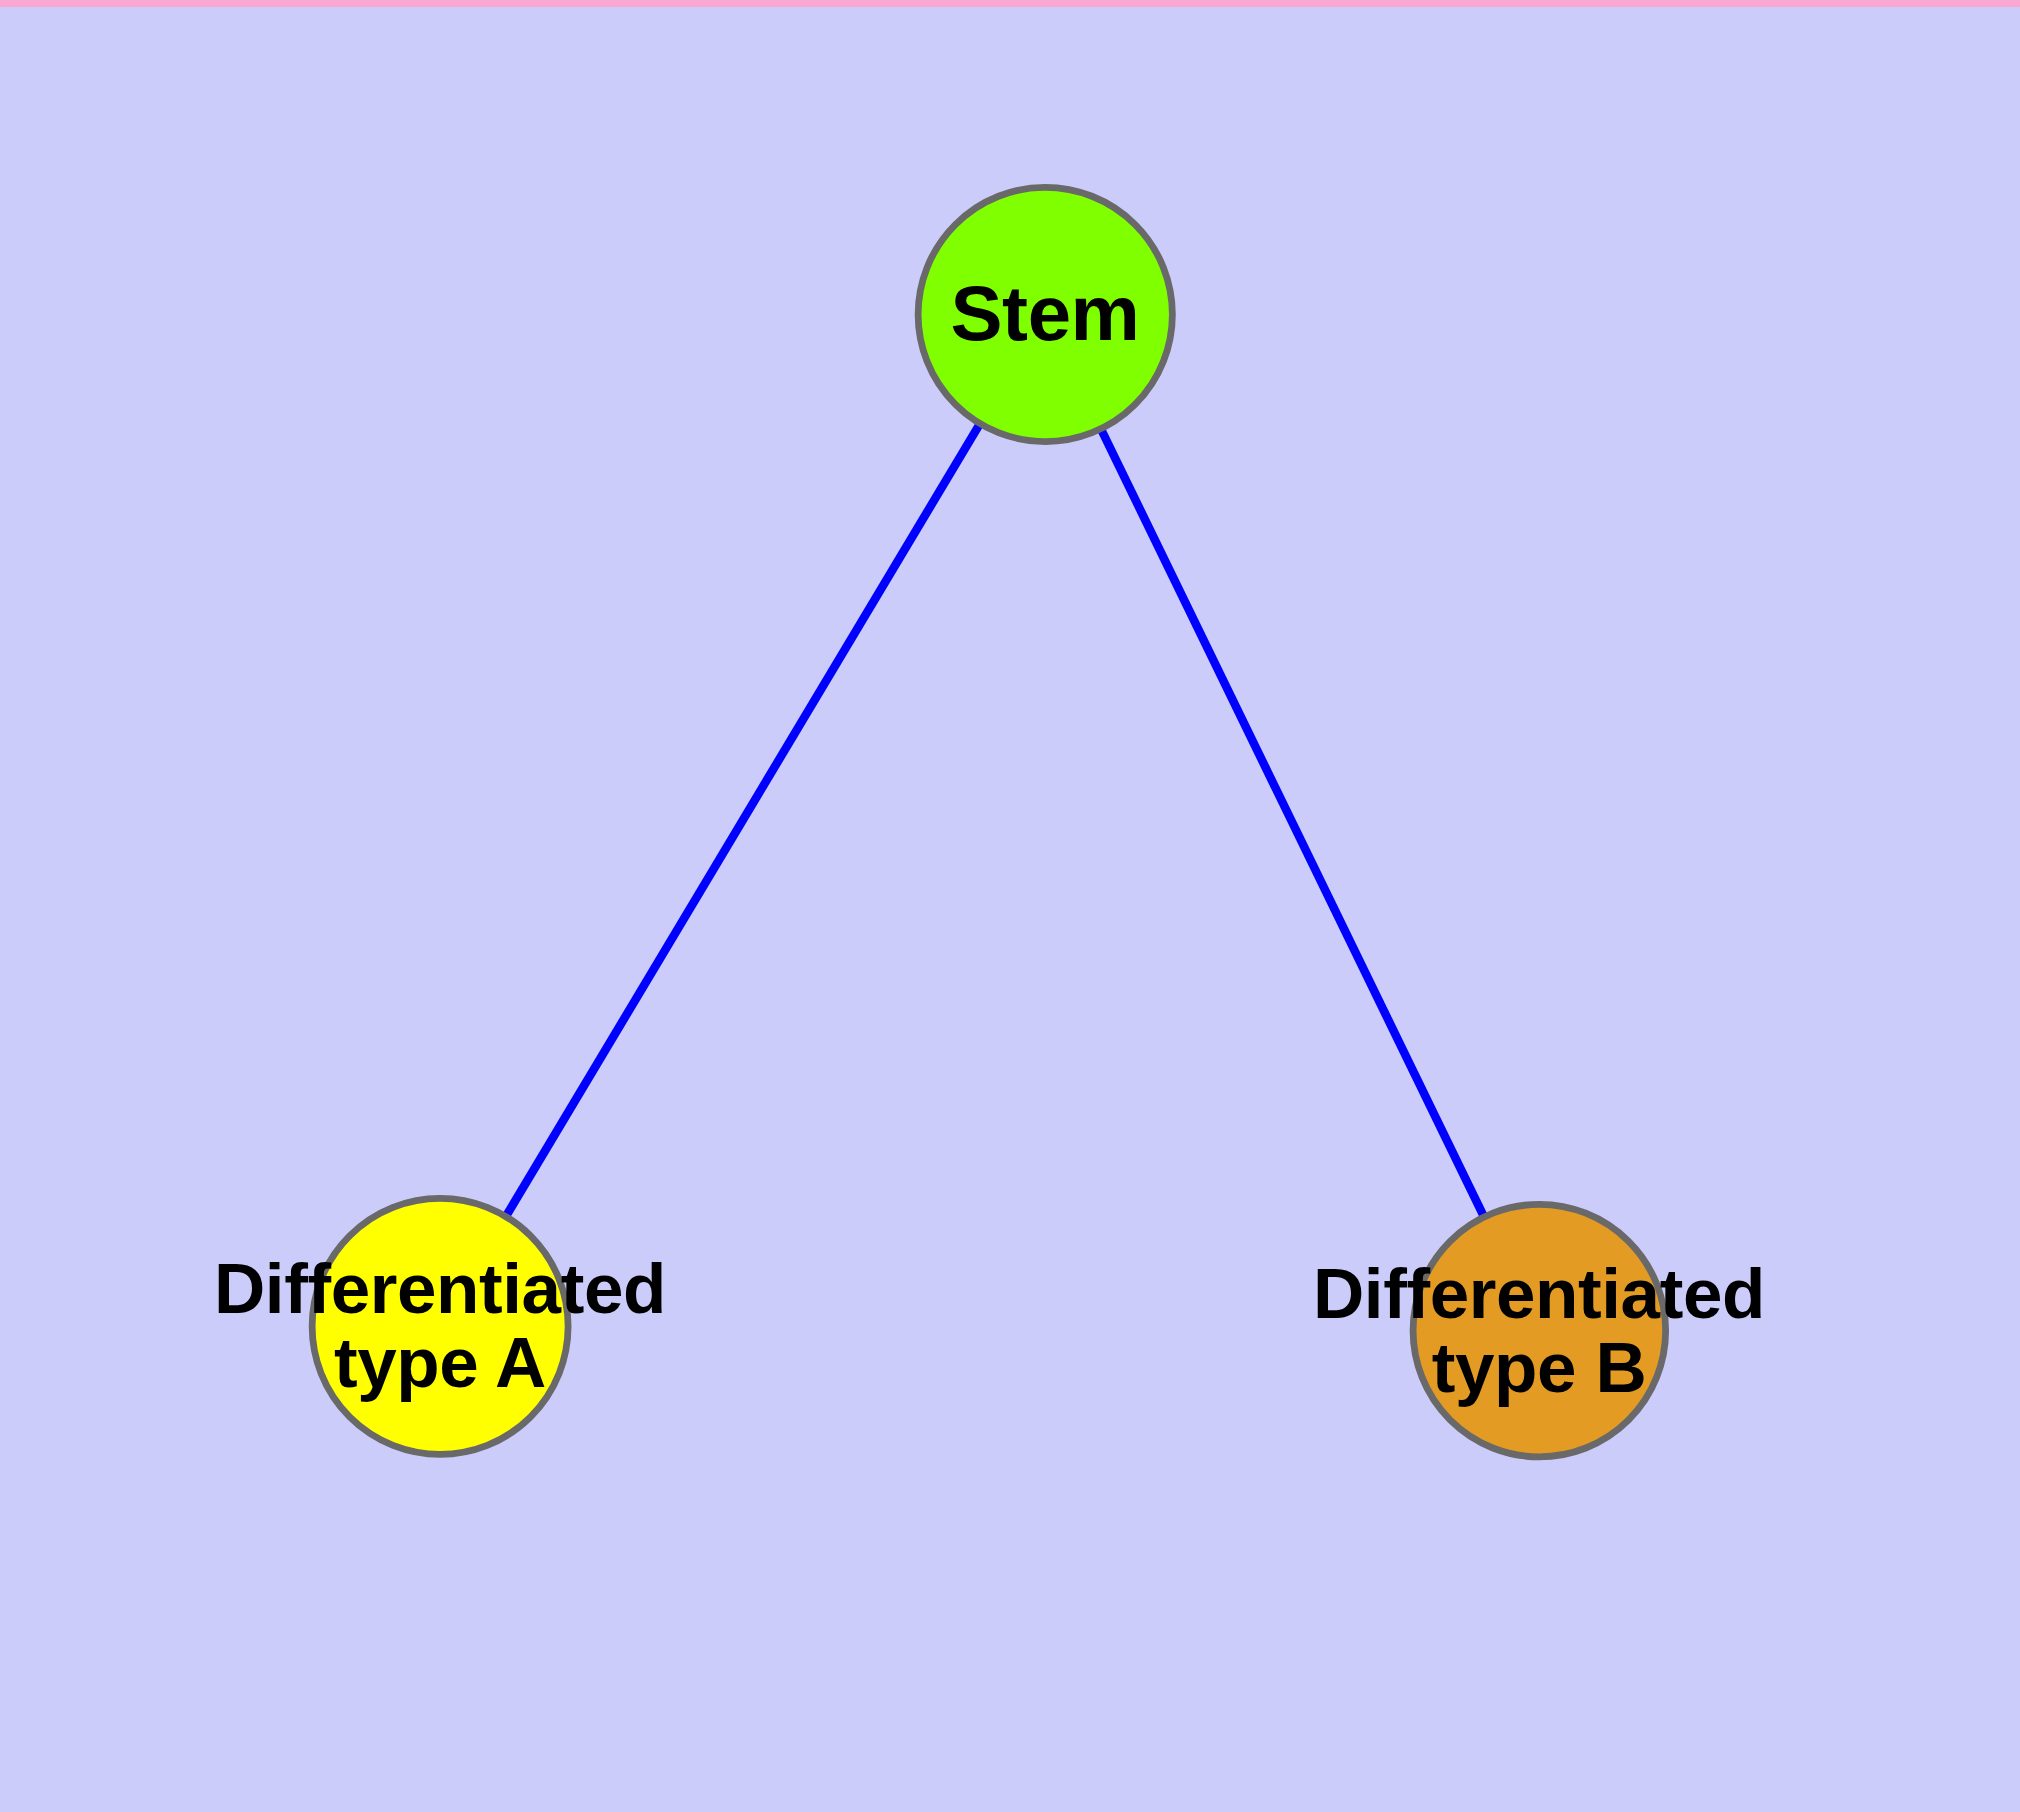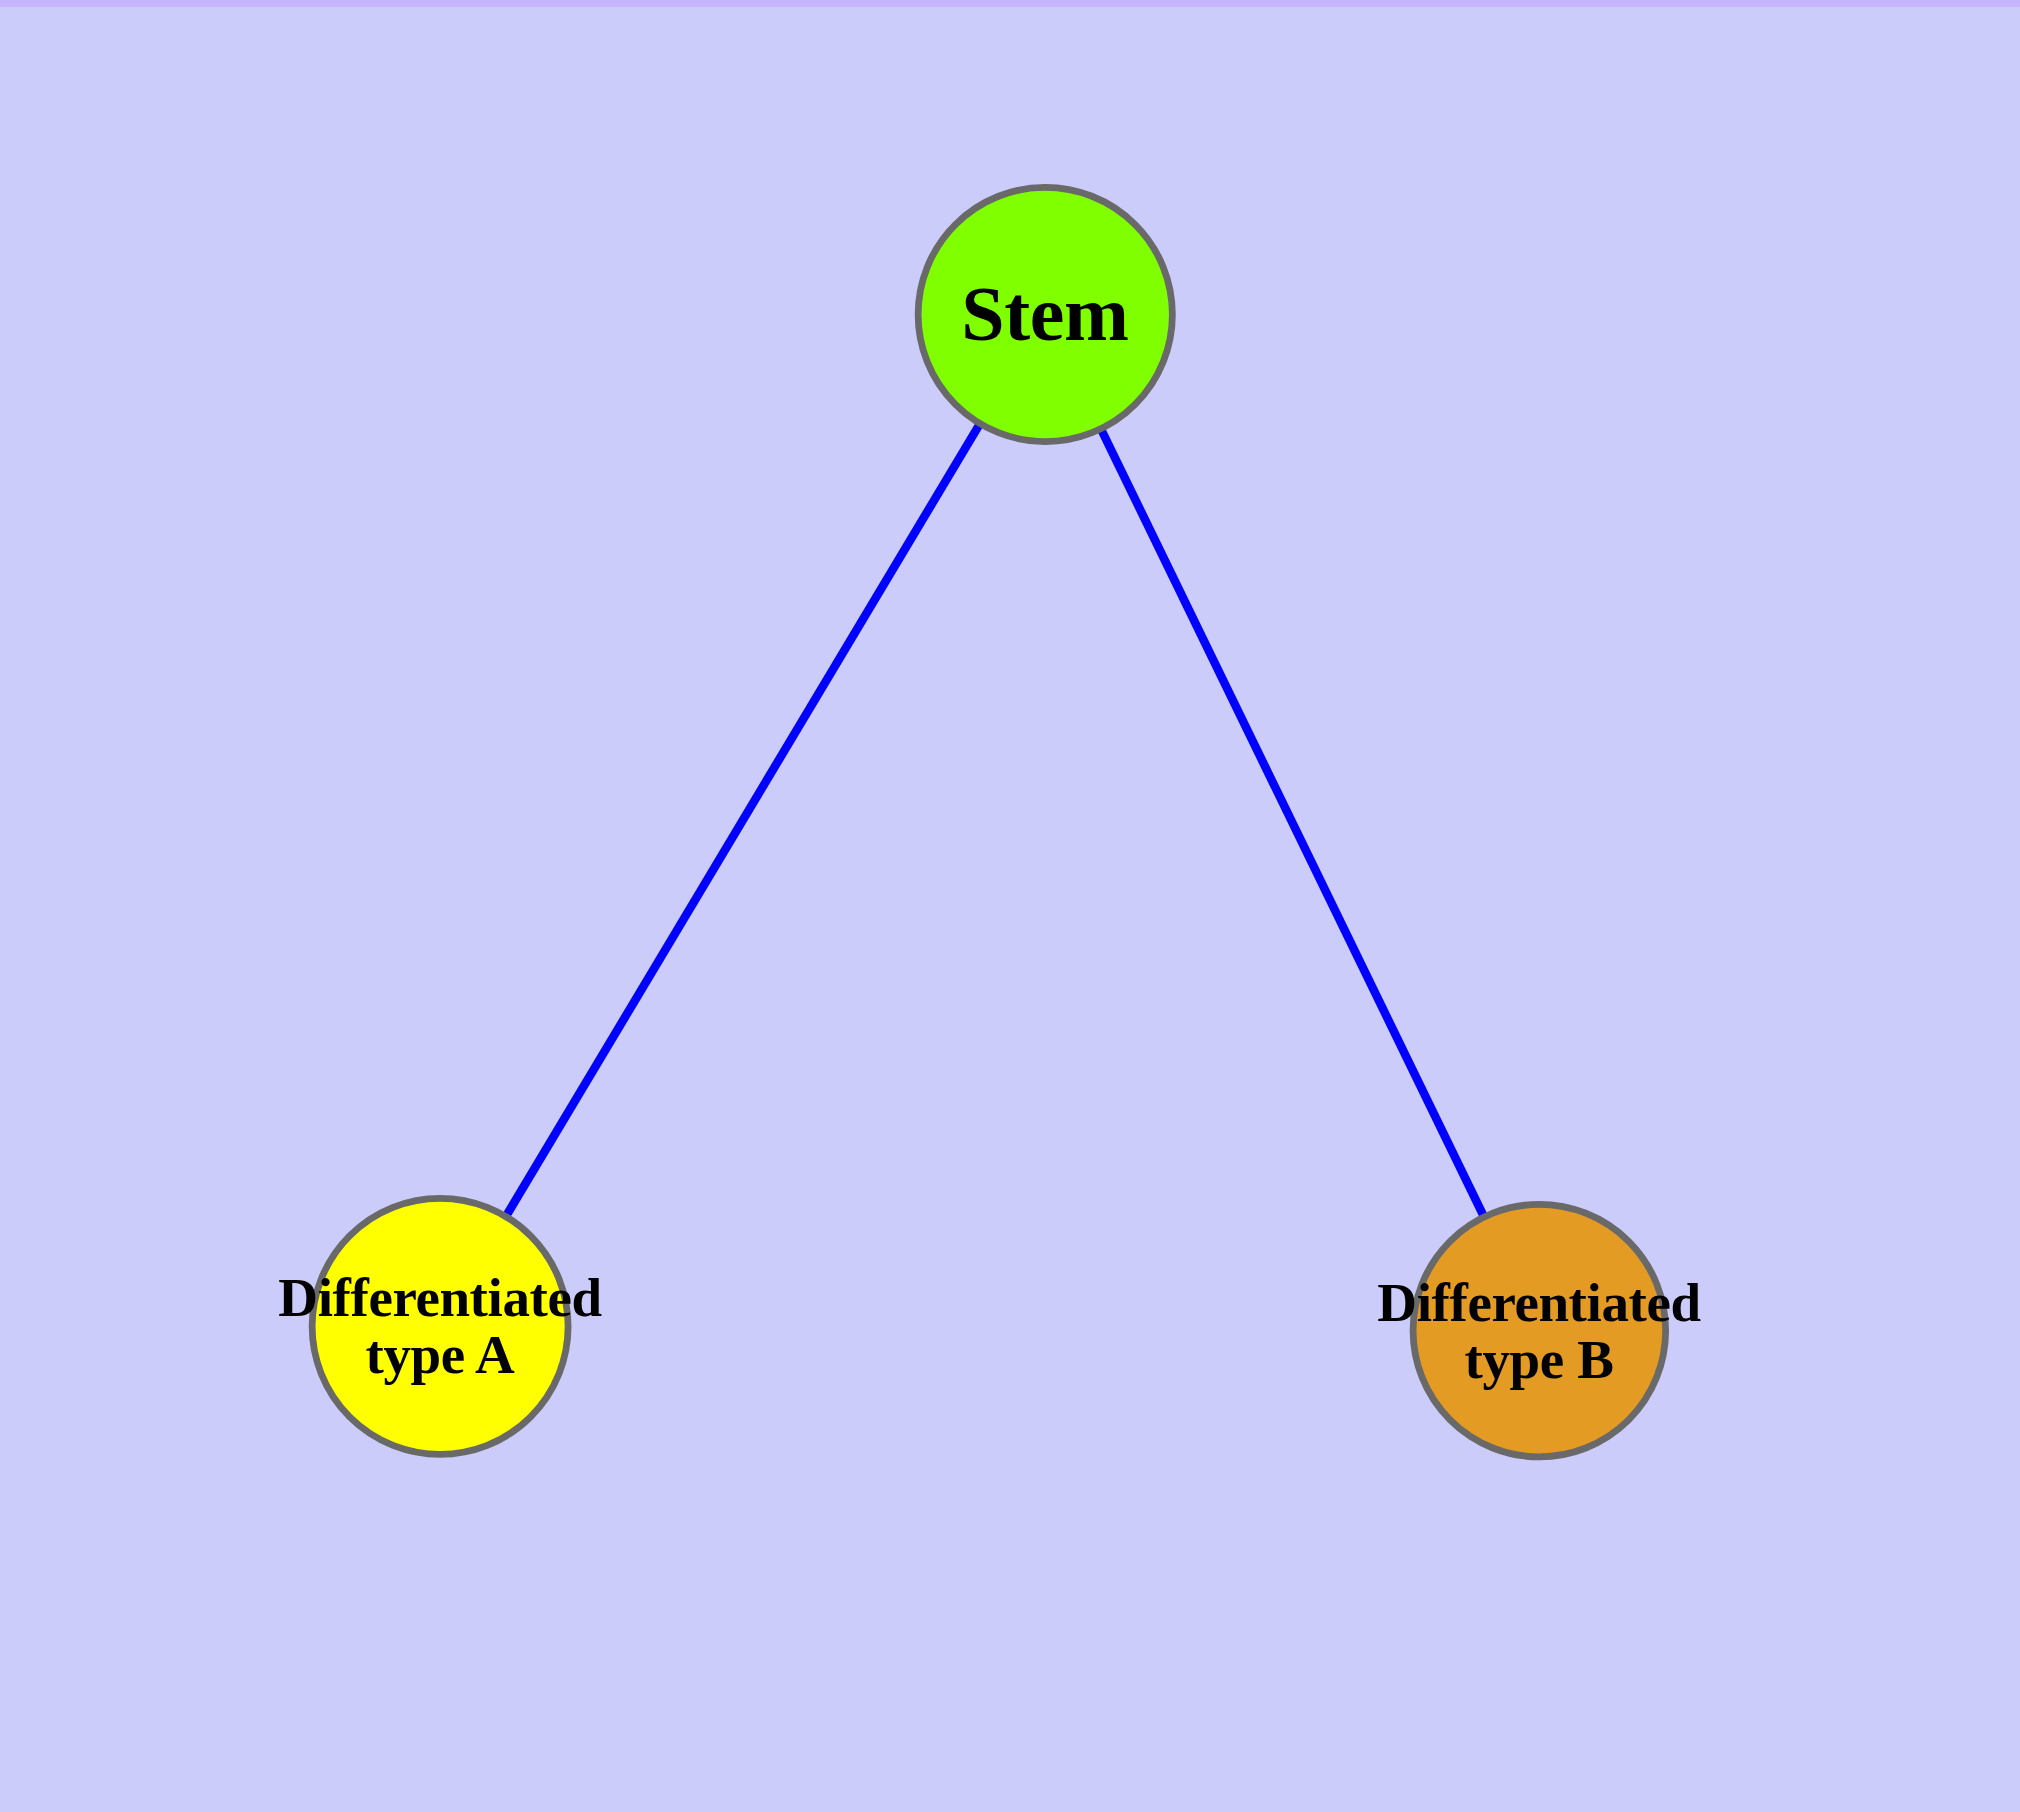--- a/index.html
+++ b/index.html
@@ -5,23 +5,23 @@
 <style>
   html, body {
     margin: 0;
     padding: 0;
     background: #ffffff;
   }
   #canvas {
     position: relative;
     width: 2021px;
     height: 1812px;
-    background: #c4b5fd;
+    background: #f9a8d4;
     overflow: hidden;
-    font-family: Liberation Serif, serif;
+    font-family: Liberation Sans, sans-serif;
   }
   #plot-bg {
     position: absolute;
     left: 0;
     top: 6.8px;
     width: 2021px;
     height: 1805px;
     background: #ccccfa;
   }
   #graph-svg {
@@ -40,21 +40,21 @@
     line-height: 1.04;
     letter-spacing: -0.4px;
     transform: translate(-50%, -50%);
     pointer-events: none;
     -webkit-font-smoothing: antialiased;
   }
   .node-label.root {
     font-size: 78px;
   }
   .node-label.leaf {
-    font-size: 55px;
+    font-size: 71px;
   }
 </style>
 </head>
 <body>
 
 <div id="canvas" style="width: 2021px; height: 1812px;">
 
   <div id="plot-bg" style="background: rgb(204, 204, 250); width: 2021px;"></div>
 
   <svg id="graph-svg" viewBox="0 0 2384 2138" xmlns="http://www.w3.org/2000/svg">

